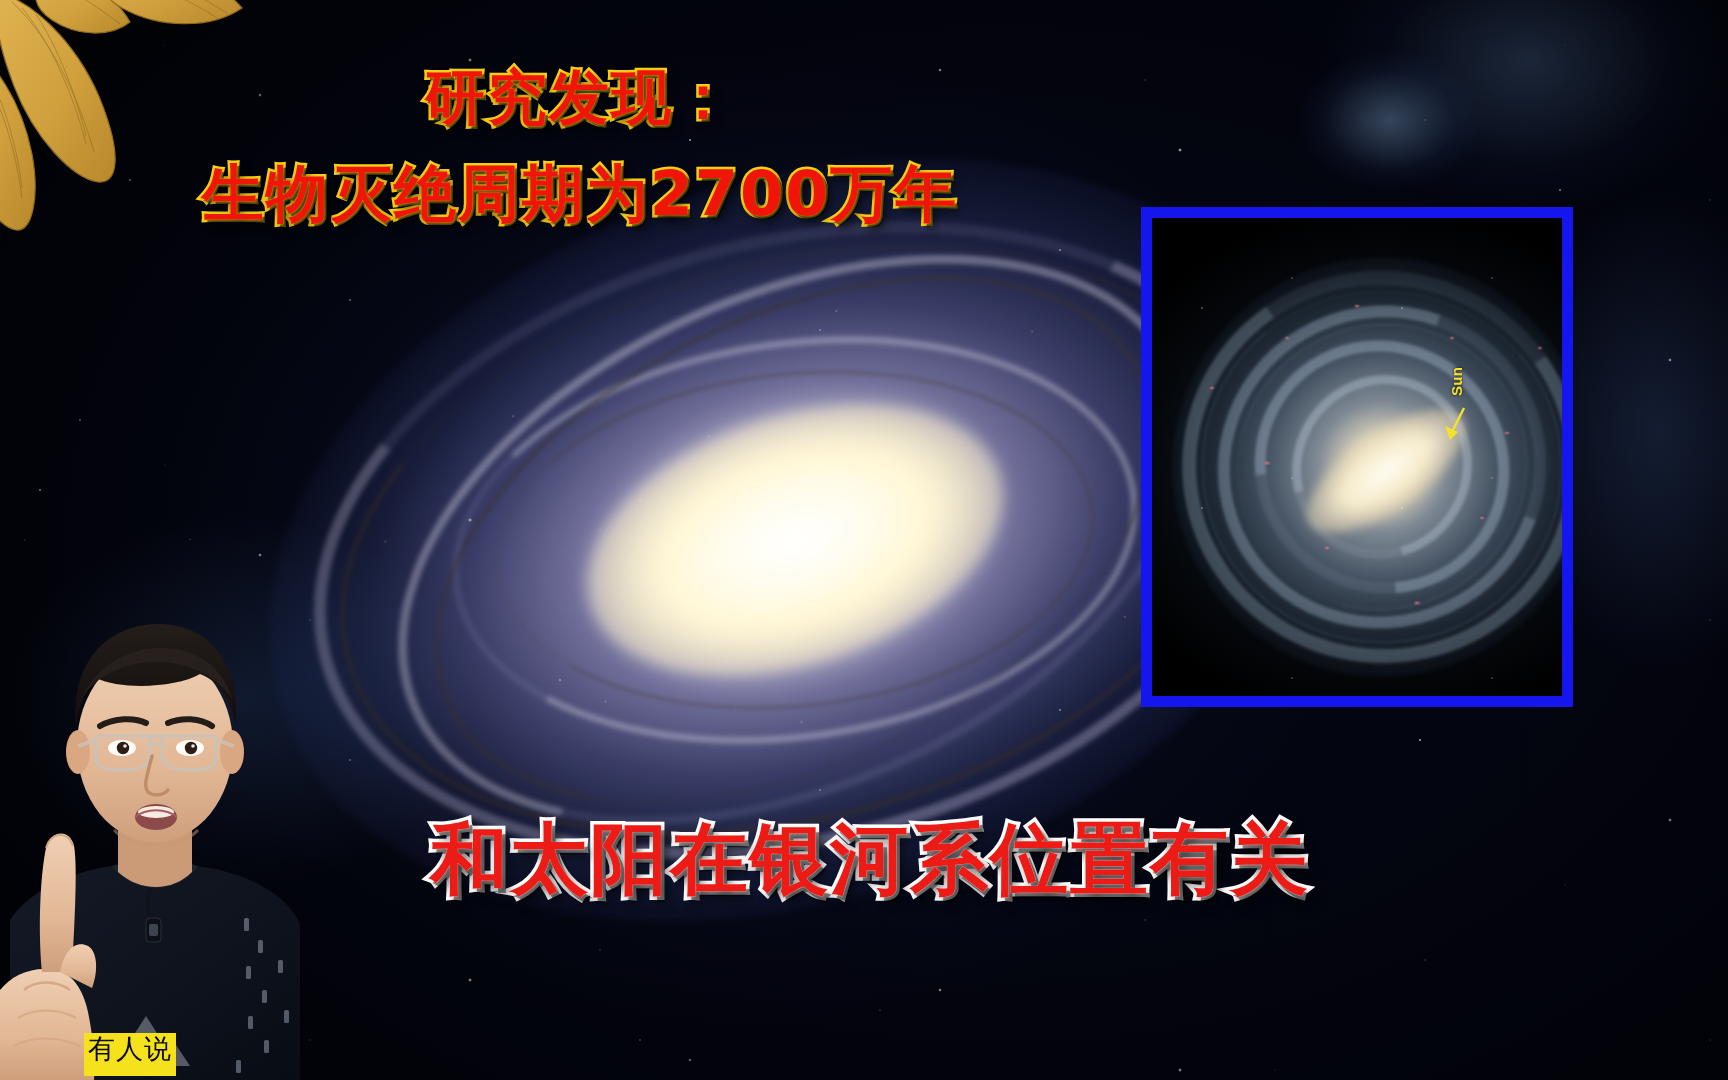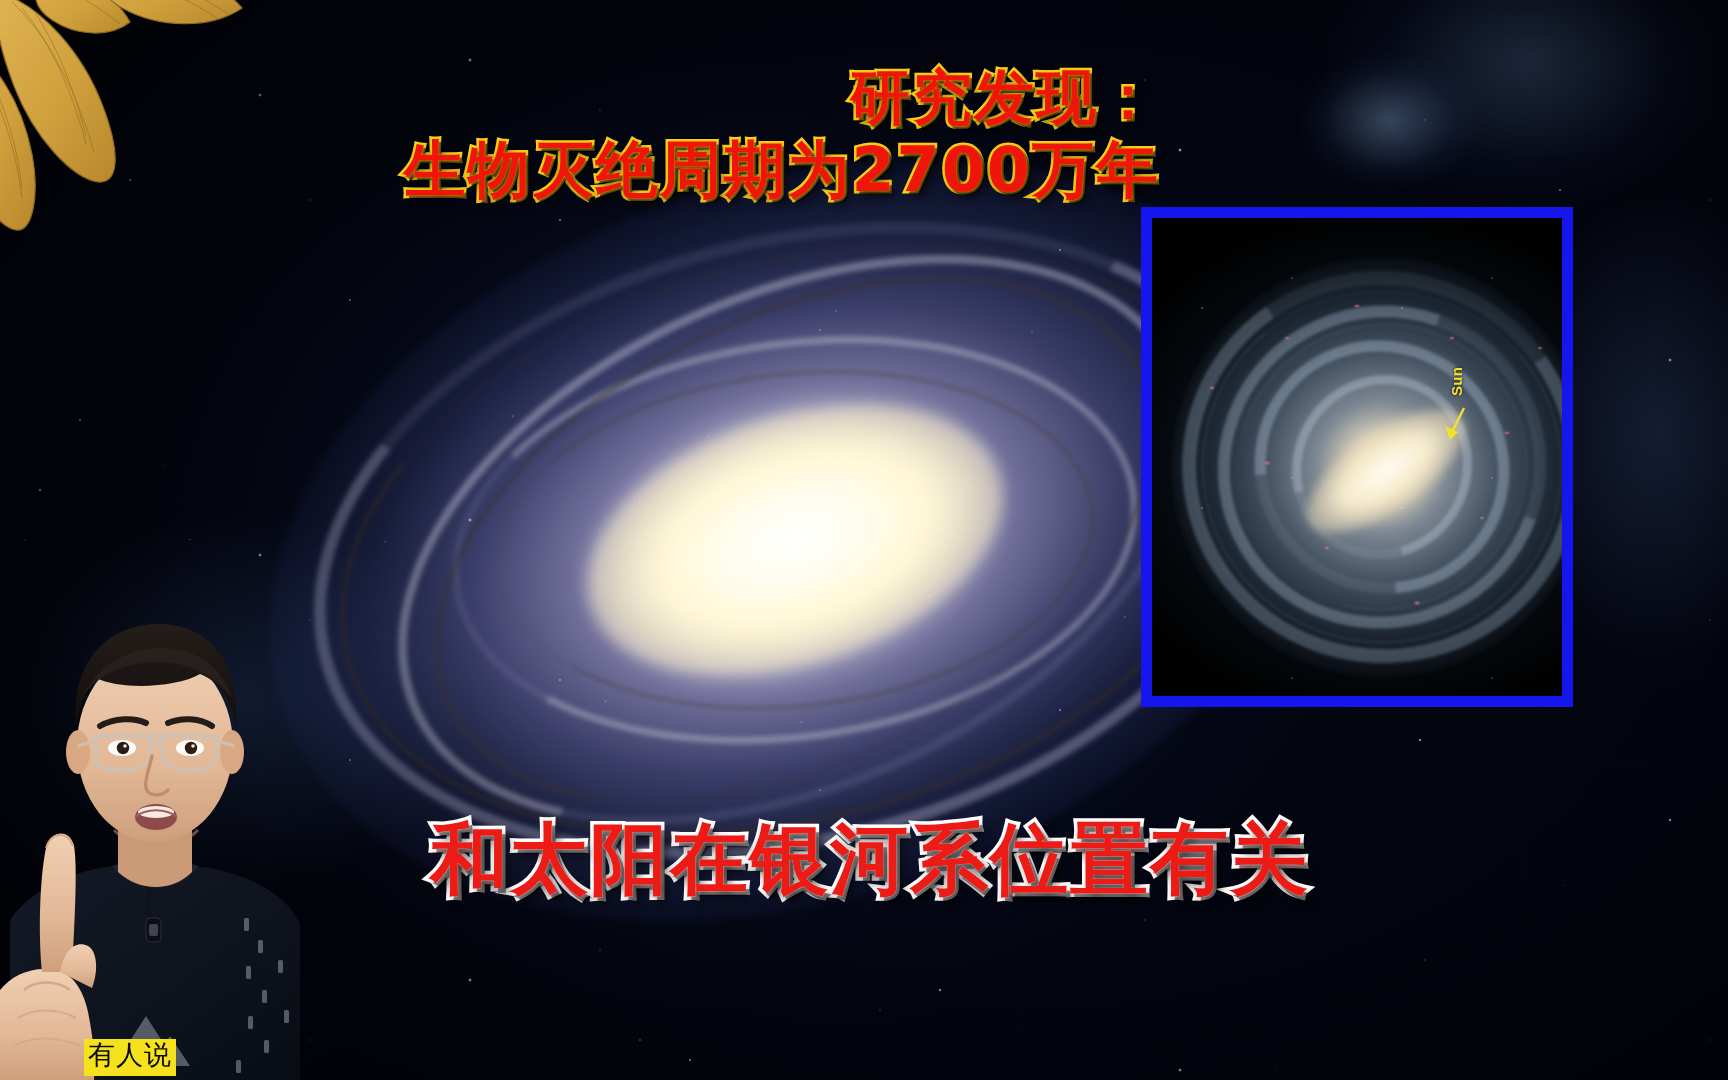--- a/index.html
+++ b/index.html
@@ -330,38 +330,38 @@
     width: 34px;
     height: 40px;
   }
 
   
   .headline {
     position: absolute;
     left: 0;
     top: 62px;
     width: 1160px;
-    text-align: right;
+    text-align: center;
     pointer-events: none;
   }
   .headline .line {
     font-family: "DejaVu Sans", "Liberation Sans", sans-serif;
     font-weight: 700;
     color: #ef1508;
     letter-spacing: 2px;
     line-height: 1.18;
     -webkit-text-stroke: 5px #f8d316;
     paint-order: stroke fill;
     text-shadow:
        0 0 2px #f8d316,
        3px 3px 0 rgba(0,0,0,.55),
        5px 6px 8px rgba(0,0,0,.6);
   }
   .headline .l1 { font-size: 60px; }
-  .headline .l2 { font-size: 62px; margin-top: 0; }
+  .headline .l2 { font-size: 62px; margin-top: 24px; }
 
   .subline {
     position: absolute;
     left: 430px;
     top: 808px;
     width: 1140px;
     pointer-events: none;
   }
   .subline .line {
     font-family: "DejaVu Sans", "Liberation Sans", sans-serif;
@@ -380,21 +380,21 @@
   
   .watermark {
     position: absolute;
     left: 84px;
     bottom: 4px;
     background: #f5e21c;
     color: #0a0a0a;
     font-family: "DejaVu Sans", "Liberation Sans", sans-serif;
     font-size: 27px;
     font-weight: 400;
-    padding: 1px 4px 6px 4px;
+    padding: 1px 4px 12px 4px;
     line-height: 1.1;
     letter-spacing: 1px;
   }
 
   
   .vignette {
     position: absolute;
     inset: 0;
     pointer-events: none;
     background: radial-gradient(ellipse 1200px 820px at 58% 50%, rgba(0,0,0,0) 45%, rgba(0,0,0,0.45) 88%, rgba(0,0,0,0.72) 100%);

